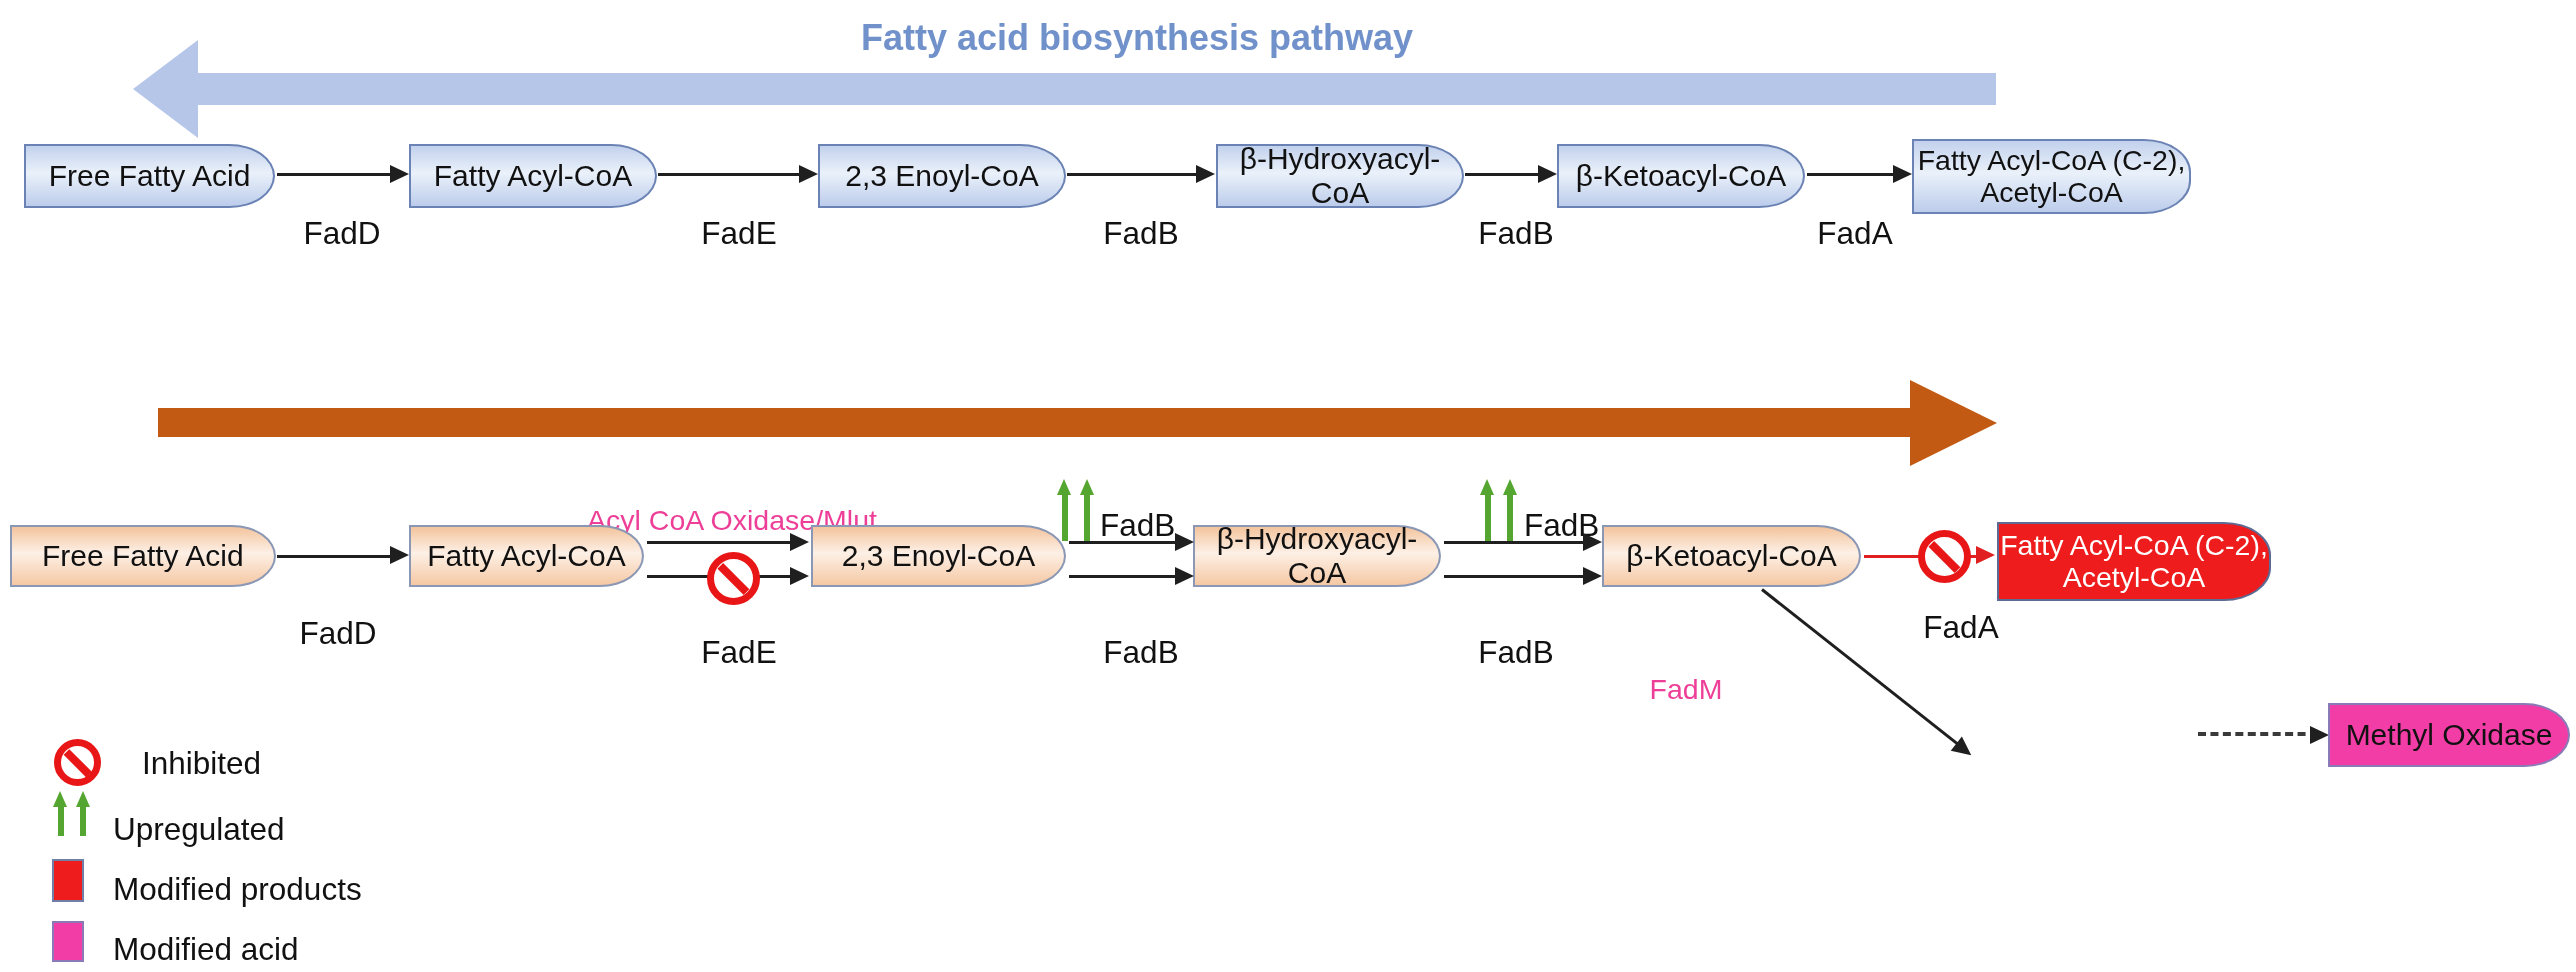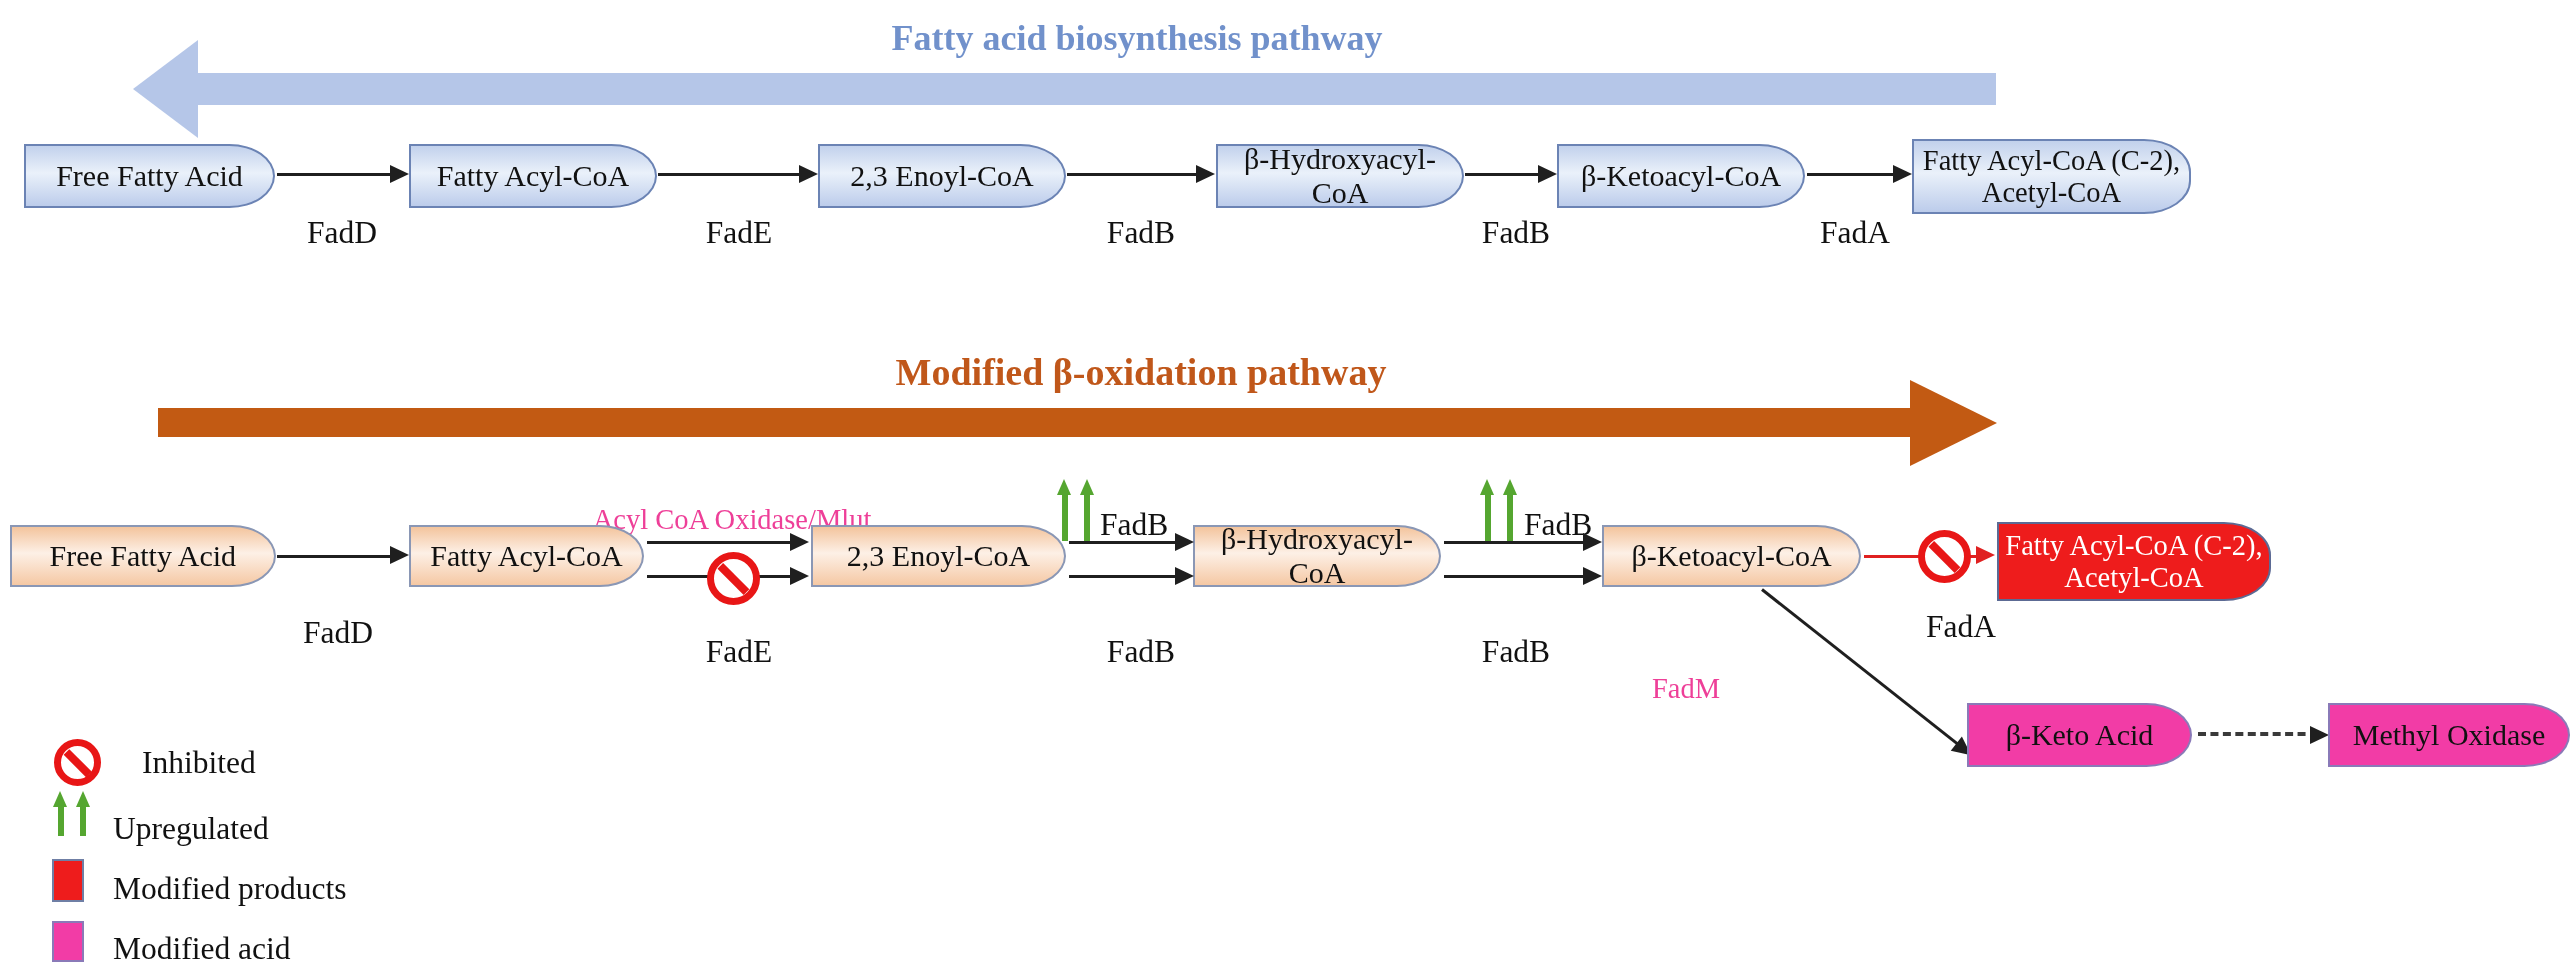--- a/index.html
+++ b/index.html
@@ -1,18 +1,18 @@
 <!DOCTYPE html>
 <html style="font-size:12px"><head>
 <meta charset="utf-8">
 <style>
   html,body { margin:0; padding:0; background:#ffffff; }
   #canvas {
     position:relative; width:2576px; height:972px; background:#ffffff;
-    font-family:Liberation Serif, serif; color:#111;
+    font-family:Liberation Sans, sans-serif; color:#111;
     overflow:hidden;
   }
   .abs { position:absolute; }
   .title { font-weight:bold; text-align:center; white-space:nowrap; }
   .title.blue { color:#7191cb; font-size:36px; }
   .title.brown { color:#c0571a; font-size:38px; }
 
   
   .box {
     position:absolute; box-sizing:border-box;
@@ -107,21 +107,20 @@
     <div class="head-r" style="left:1538px; top:165px;"></div>
   <div class="hline" style="left:1807px; top:173px; width:88px;"></div>
     <div class="head-r" style="left:1893px; top:165px;"></div>
 
   <div class="lbl center" style="left:342px;  top:215px;">FadD</div>
   <div class="lbl center" style="left:739px;  top:215px;">FadE</div>
   <div class="lbl center" style="left:1141px; top:215px;">FadB</div>
   <div class="lbl center" style="left:1516px; top:215px;">FadB</div>
   <div class="lbl center" style="left:1855px; top:215px;">FadA</div>
 
-  <div class="abs title brown" style="left:1141px; top:350px; transform:translateX(-50%);">Modified β-oxidation pathway</div>
 
   <div class="band" style="left:158px; top:408px; width:1753px; height:28.5px; background:#c25a13;"></div>
   <div class="tri" style="left:1910px; top:380px; border-left:87px solid #c25a13; border-top:43px solid transparent; border-bottom:43px solid transparent;"></div>
 
   <div class="lbl pink center" style="left:732px; top:504px;">Acyl CoA Oxidase/Mlut</div>
 
   <div class="up2" style="left:1057px; top:479px; height:62px;">
     <div class="up-arrow">
         <div class="head"></div>
         <div class="shaft"></div>
@@ -190,23 +189,20 @@
 
   <div class="lbl center" style="left:338px;  top:615px;">FadD</div>
   <div class="lbl center" style="left:739px;  top:634px;">FadE</div>
   <div class="lbl center" style="left:1141px; top:634px;">FadB</div>
   <div class="lbl center" style="left:1516px; top:634px;">FadB</div>
   <div class="lbl center" style="left:1961px; top:609px;">FadA</div>
 
   <div class="diag" style="left:1762px; top:588px; width:262px; transform:rotate(38.3deg);"></div>
   <div class="lbl pink center" style="left:1686px; top:673px;">FadM</div>
 
-  <div class="box pink" style="left:1967px; top:703px; width:225px; height:64px;">
-      <span>β-Keto Acid</span>
-    </div>
   <div class="dashed" style="left:2198px; top:732px; width:120px;"></div>
   <div class="head-r" style="left:2310px; top:726px;"></div>
   <div class="box pink" style="left:2328px; top:703px; width:242px; height:64px;">
       <span>Methyl Oxidase</span>
     </div>
 
   <div>
     <div class="no-icon" style="left:54px; top:739px; width:47px; height:47px;"></div>
     <div class="lbl" style="left:126px; top:745px;margin-left:16px;">Inhibited</div>
 

